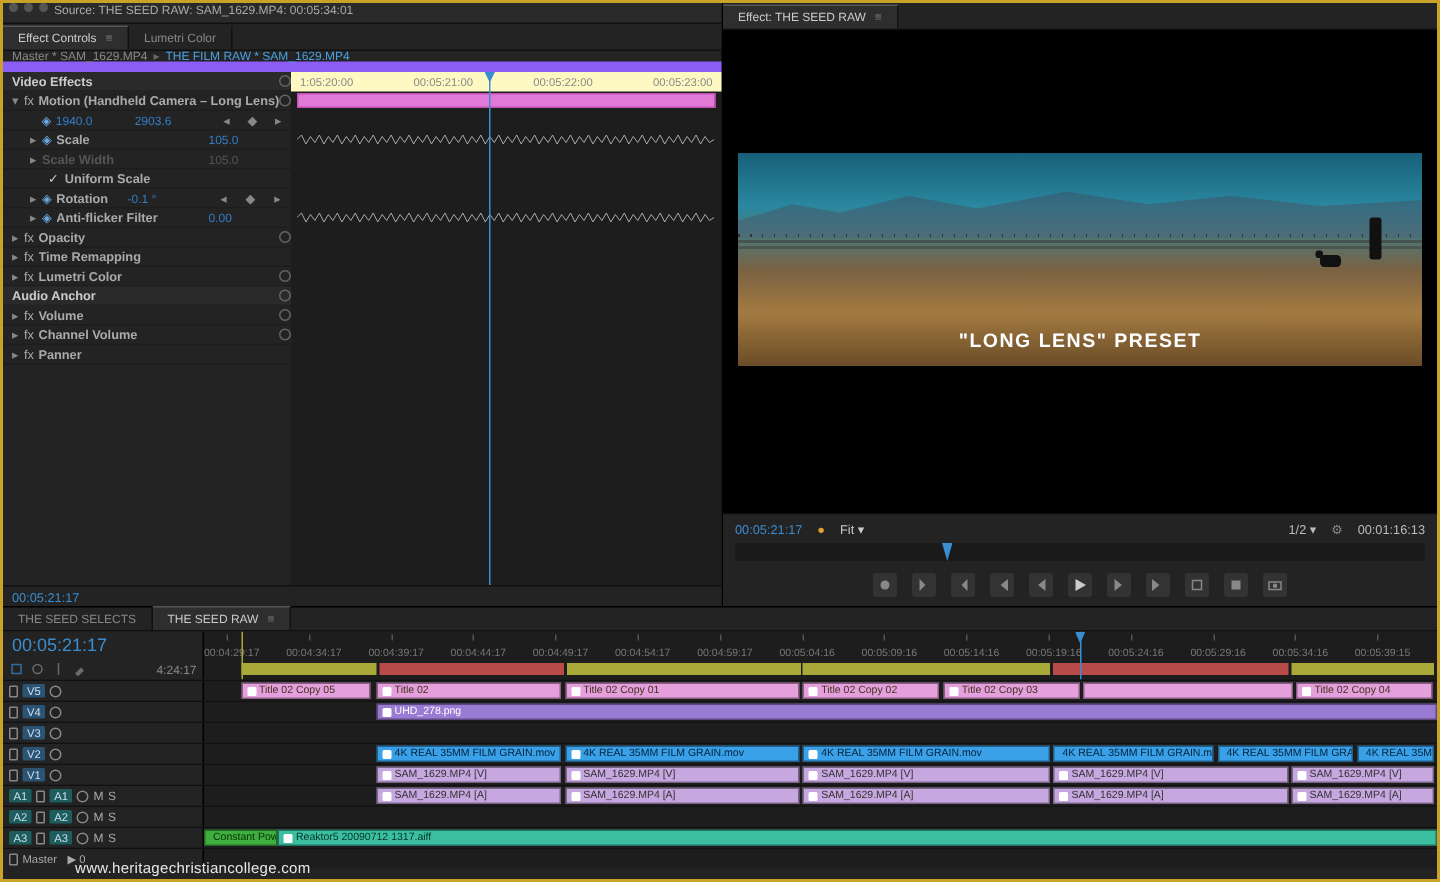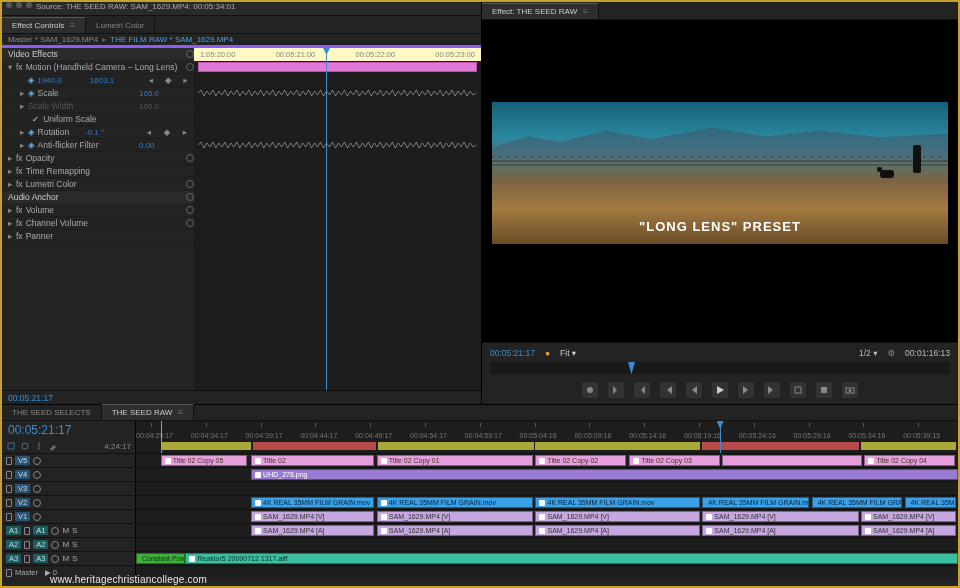--- a/index.html
+++ b/index.html
@@ -8,29 +8,29 @@
 .panel-left { background: #232323; border-right: 1px solid #000; display: flex; flex-direction: column; }
 .panel-right { background: #232323; display: flex; flex-direction: column; }
 .panel-bottom { grid-column: 1 / 3; background: #232323; border-top: 1px solid #000; }
 
 
 .src-bar { height: 14px; background: #2a2a2a; display: flex; align-items: flex-start; padding: 0 4px; gap: 4px; font-size: 8px; color: #aaa; border-bottom: 1px solid #111; }
 .mac-dot { width: 6px; height: 6px; border-radius: 50%; display: inline-block; }
 .tabrow { height: 18px; background: #232323; display: flex; align-items: flex-end; border-bottom: 1px solid #111; }
 .tab { height: 16px; padding: 0 10px; font-size: 8px; color: #888; display: flex; align-items: center; border-right: 1px solid #111; }
 .tab.active { background: #2e2e2e; color: #ccc; border-top: 1px solid #555; }
-.master-row { height: 14px; font-size: 8px; color: #888; padding: 0 6px; display: flex; align-items: center; gap: 4px; border-bottom: 3px solid #8b5cf6; }
+.master-row { height: 14px; font-size: 8px; color: #888; padding: 0 6px; display: flex; align-items: center; gap: 4px; border-bottom: 7px solid #8b5cf6; }
 .blue-link { color: #4aa0e0; }
 .fx-body { flex: 1; display: flex; }
 .fx-tree { width: 192px; background: #232323; font-size: 8.5px; }
 .fx-right { flex: 1; background: #1d1d1d; position: relative; }
 .fx-row { height: 13px; display: flex; align-items: center; padding-left: 6px; color: #aaa; border-bottom: 1px solid rgba(0,0,0,0.15); }
 .fx-row.head { background: #2a2a2a; color: #ccc; }
 .fx-row .tw { width: 8px; color: #888; display:inline-block; }
-.fx-row .lbl { flex: 1; white-space: nowrap; overflow: hidden; }
+.fx-row .lbl { flex: 1; white-space: nowrap; overflow: hidden; font-weight: bold; }
 .fx-row .val { color: #317fc7; width: 55px; text-align: left; font-size: 8px; }
 .fx-row .kf { width: 18px; color: #888; text-align: center; }
 .fx-row .dis { color: #555; }
 .fx-timecodes { height: 13px; display: flex; font-size: 7.5px; color: #888; align-items: center; padding: 0 6px; justify-content: space-between; background:#fef9c3; }
 .pink-bar { position: absolute; top: 14px; left: 4px; right: 4px; height: 10px; background: #e07ad6; border:1px solid #c050b8; }
 .wave-strip { position: absolute; left: 4px; right: 4px; height: 10px; }
 .wave-strip svg { width: 100%; height: 100%; }
 .playhd { position: absolute; top: 0; bottom: 0; width: 1px; background: #3a8dd0; left: 46%; }
 .playhd::before { content:""; position:absolute; top:0; left:-3px; width:7px; height:7px; background:#3a8dd0; clip-path: polygon(0 0,100% 0,50% 100%); }
 .fx-footer { height: 14px; background: #232323; border-top: 1px solid #111; font-size: 8.5px; color: #3a8dd0; padding: 0 6px; display:flex; align-items:center; }
@@ -124,21 +124,21 @@
             <span class="tw">▾</span>
             <span style="margin-right:3px">fx</span>
             <span class="lbl">Motion (Handheld Camera – Long Lens)</span>
             <span class="reset"></span>
           </div>
         <div class="fx-row" style="padding-left:18px">
             <span class="tw"></span>
             <span style="color:#6aa8e0;margin-right:3px">◈</span>
             <span class="lbl">Position</span>
             <span class="val">1940.0</span>
-            <span class="val">1603.1</span>
+            <span class="val">2903.6</span>
             <span class="kf">◂</span>
             <span class="kf">◆</span>
             <span class="kf">▸</span>
           </div>
         <div class="fx-row" style="padding-left:18px">
             <span class="tw">▸</span>
             <span style="color:#6aa8e0;margin-right:3px">◈</span>
             <span class="lbl">Scale</span>
             <span class="val">105.0</span>
           </div>

